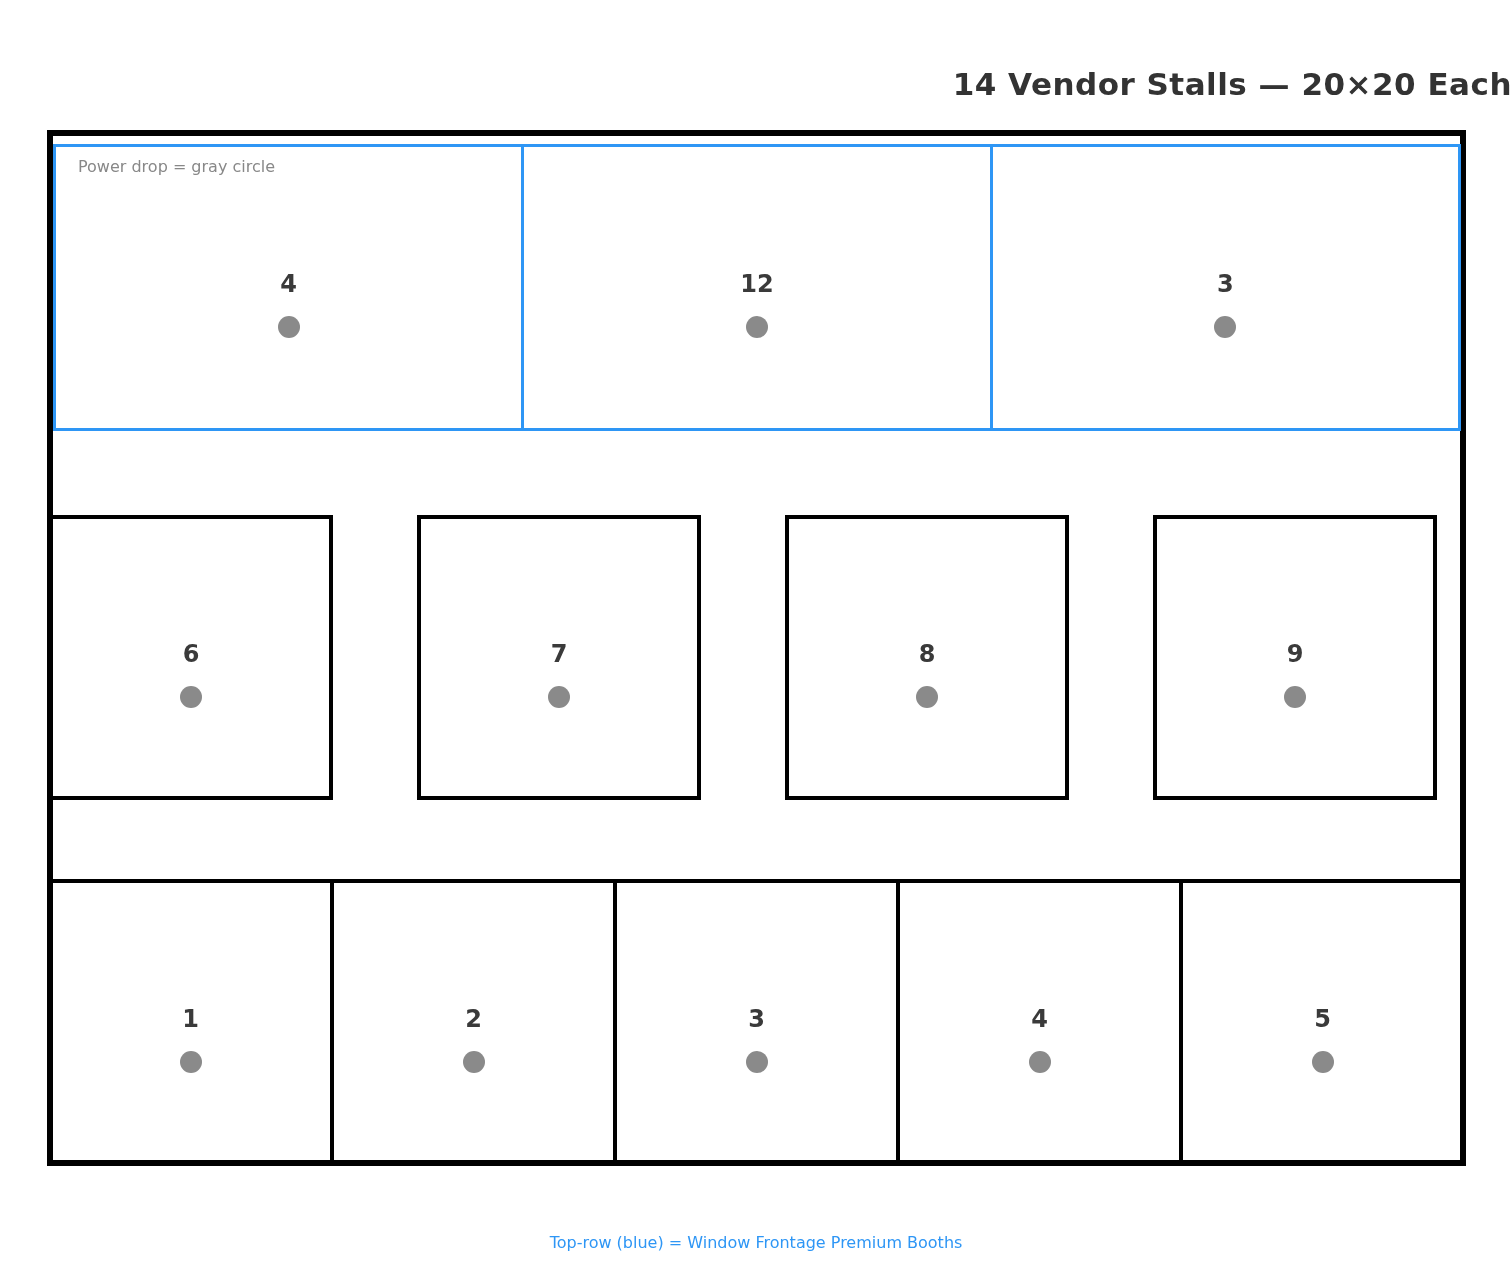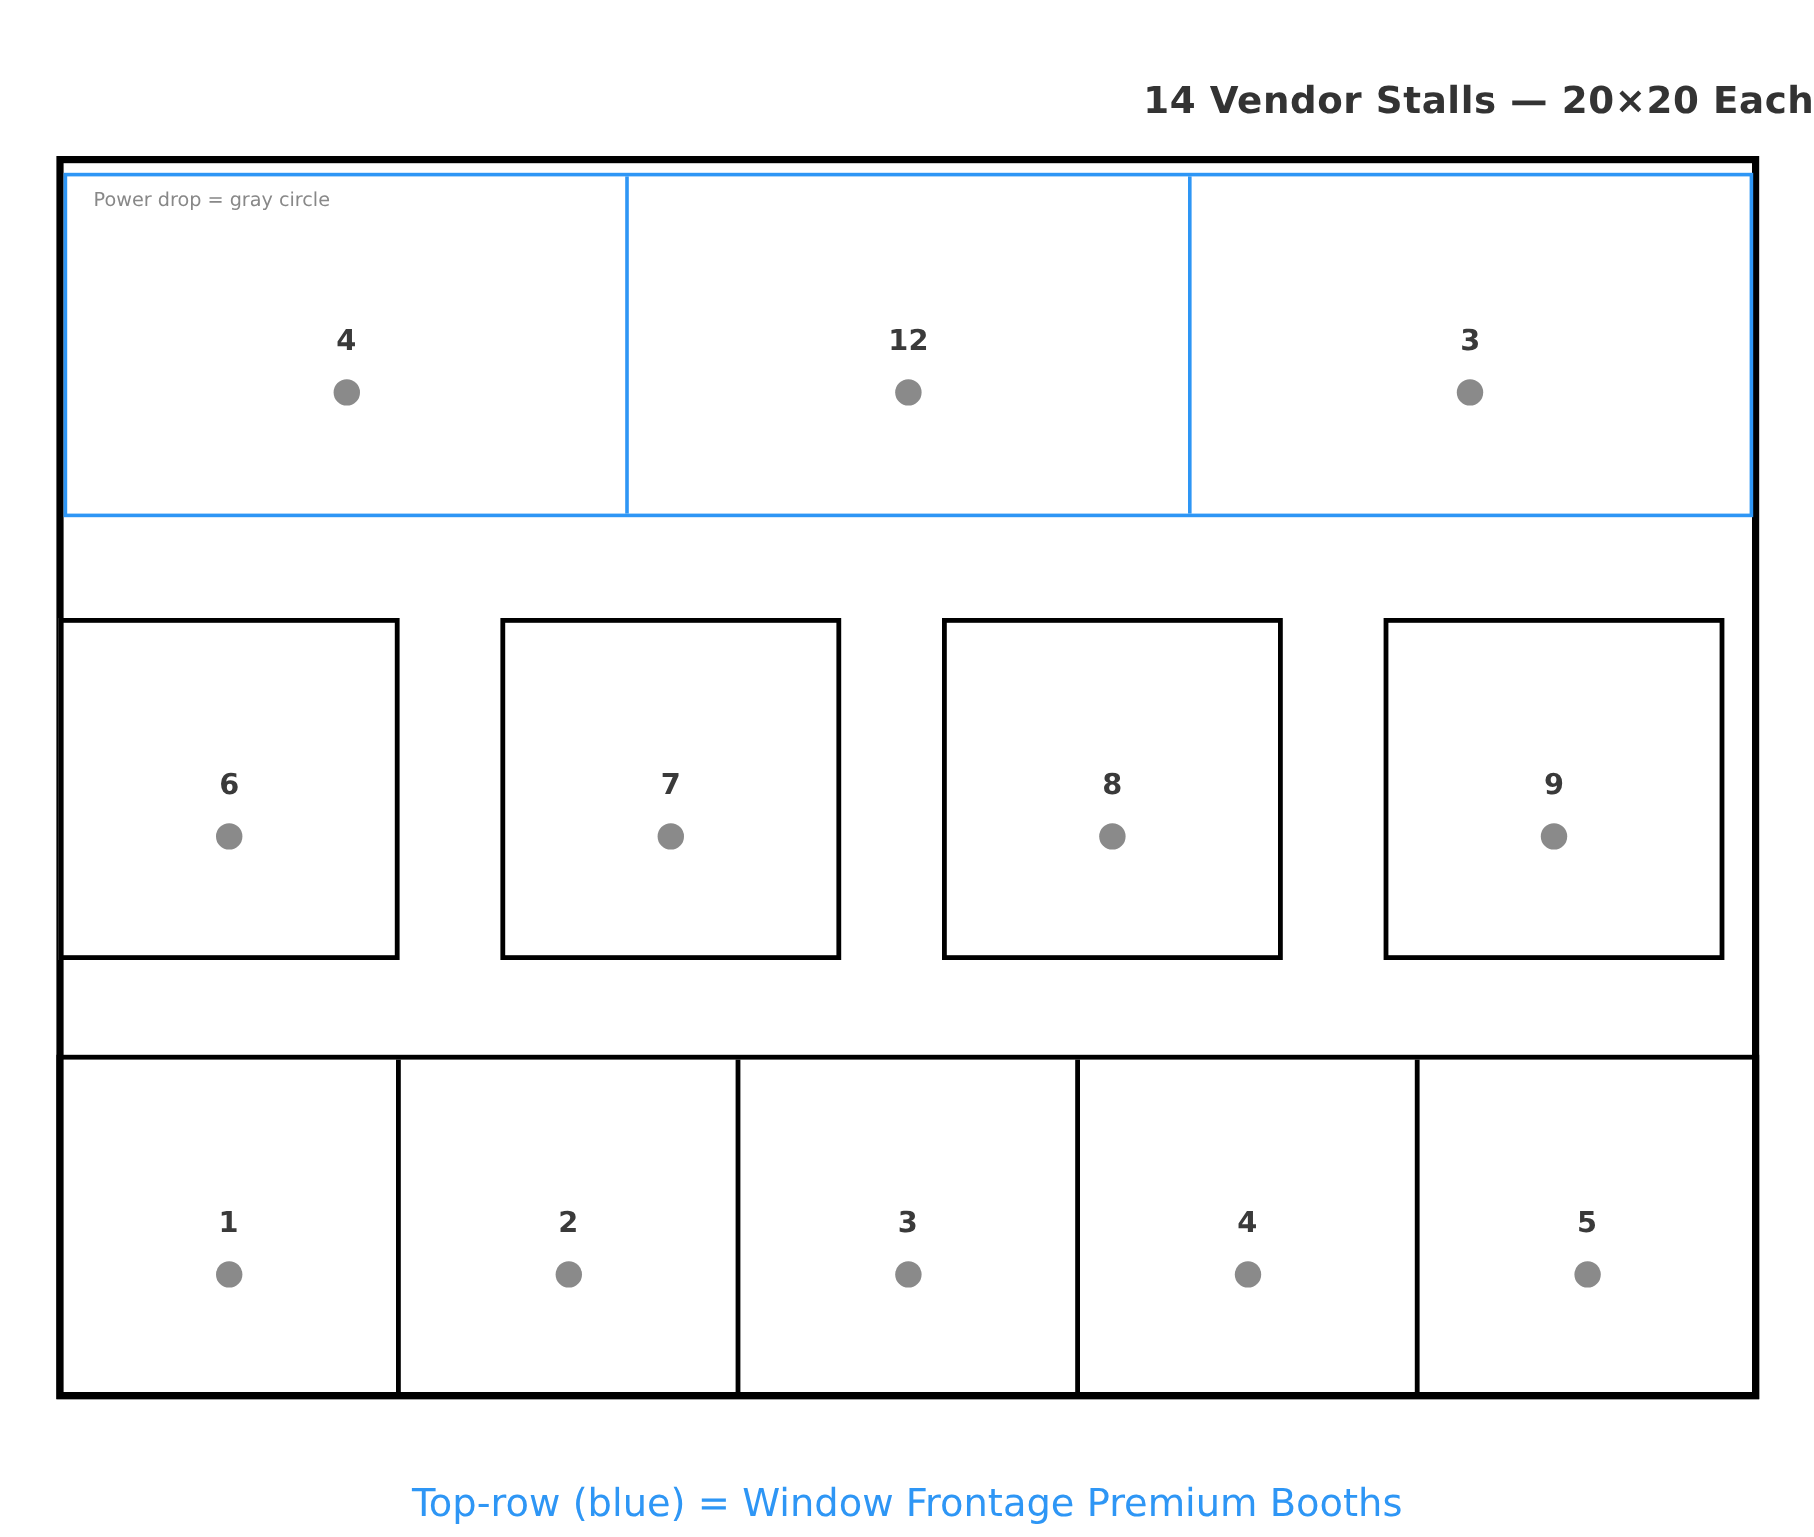--- a/index.html
+++ b/index.html
@@ -121,21 +121,21 @@
     color: #888888;
     white-space: nowrap;
     z-index: 2;
   }
   .caption {
     position: absolute;
     left: 0;
     top: 1233px;
     width: 100%;
     text-align: center;
-    font-size: 32px;
+    font-size: 16px;
     color: #2E96F5;
   }
 </style>
 </head>
 <body>
 
 <div class="page">
 
   <div class="title">14 Vendor Stalls — 20×20 Each</div>
 

